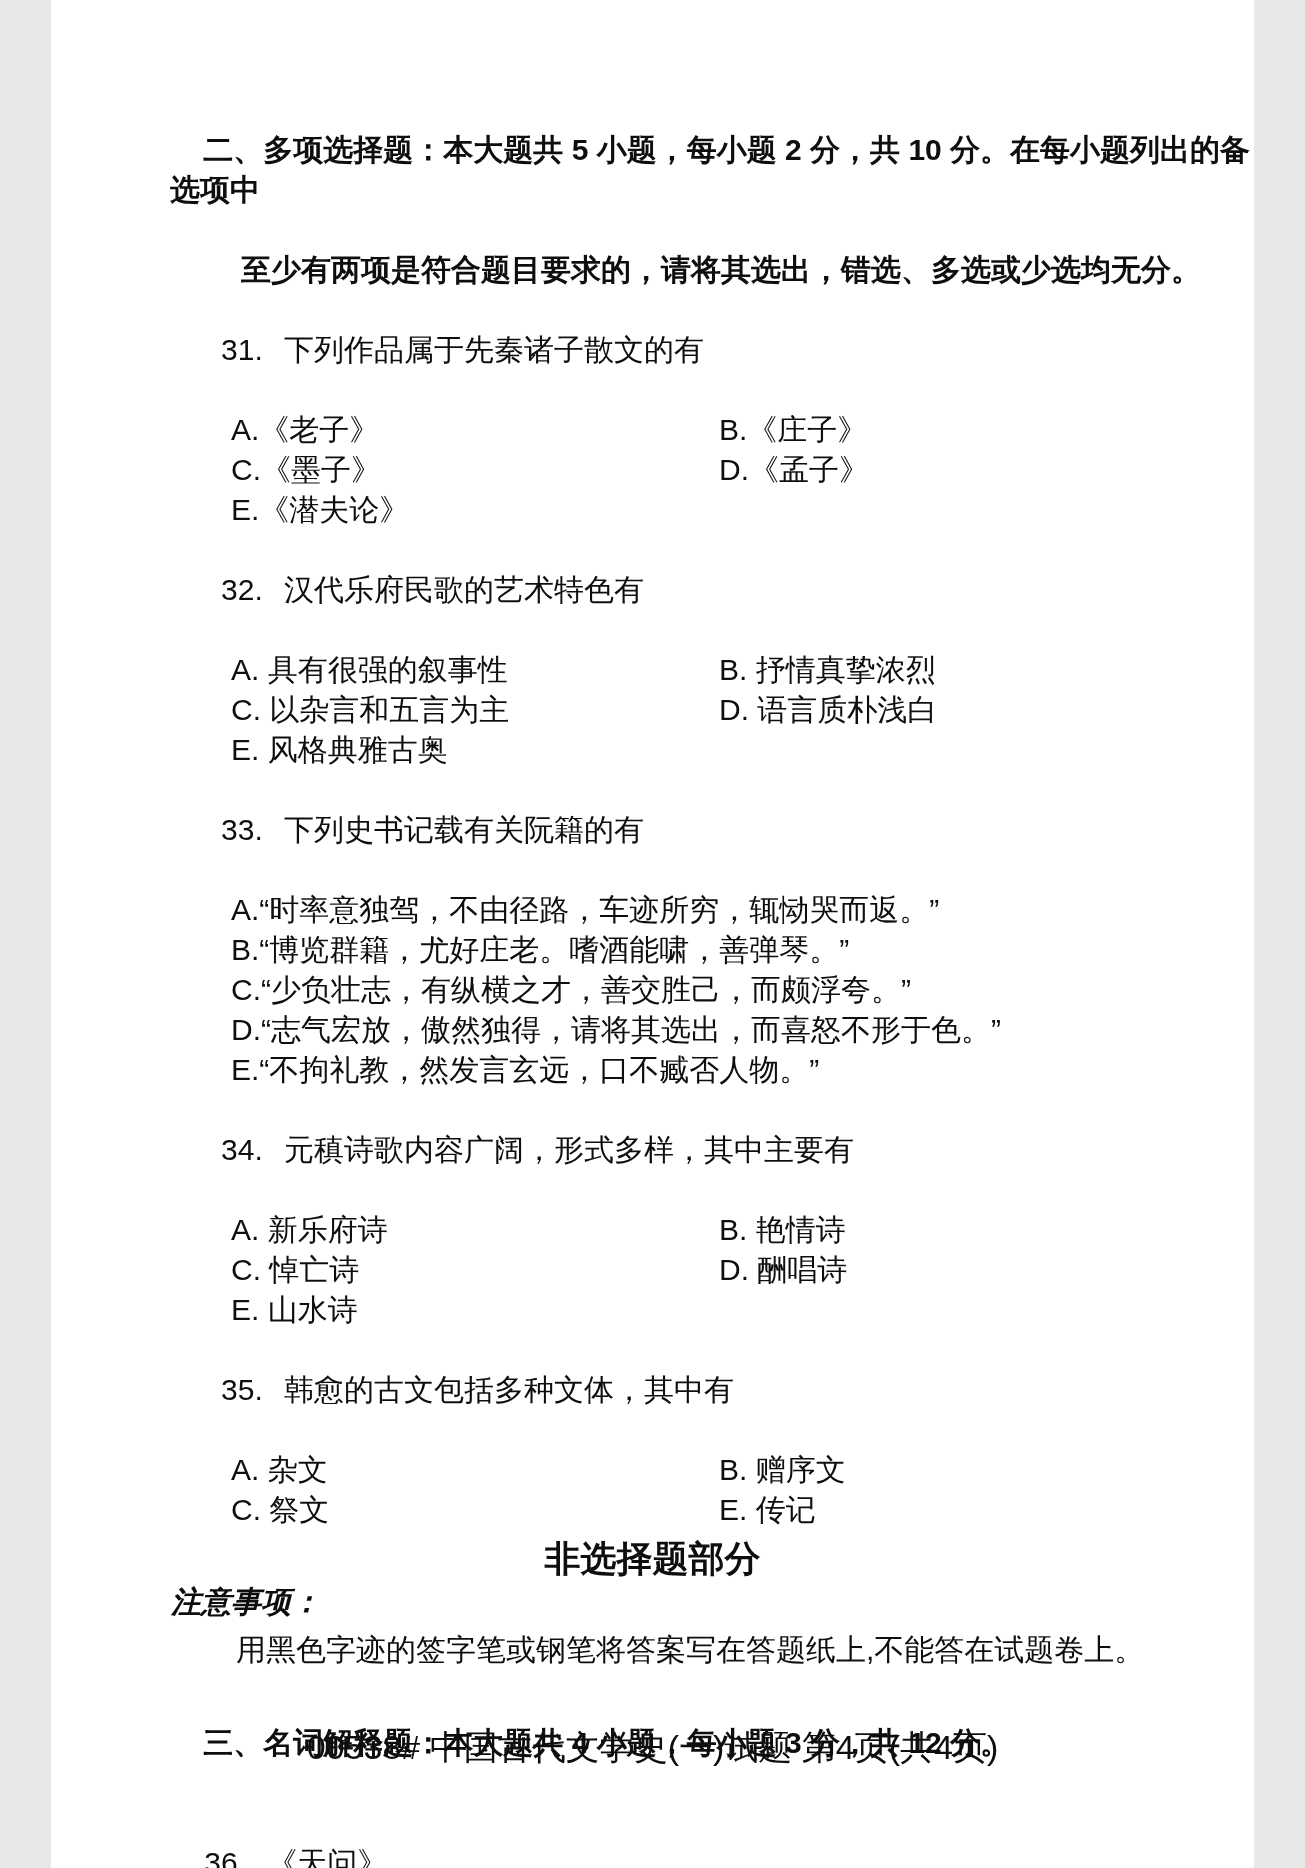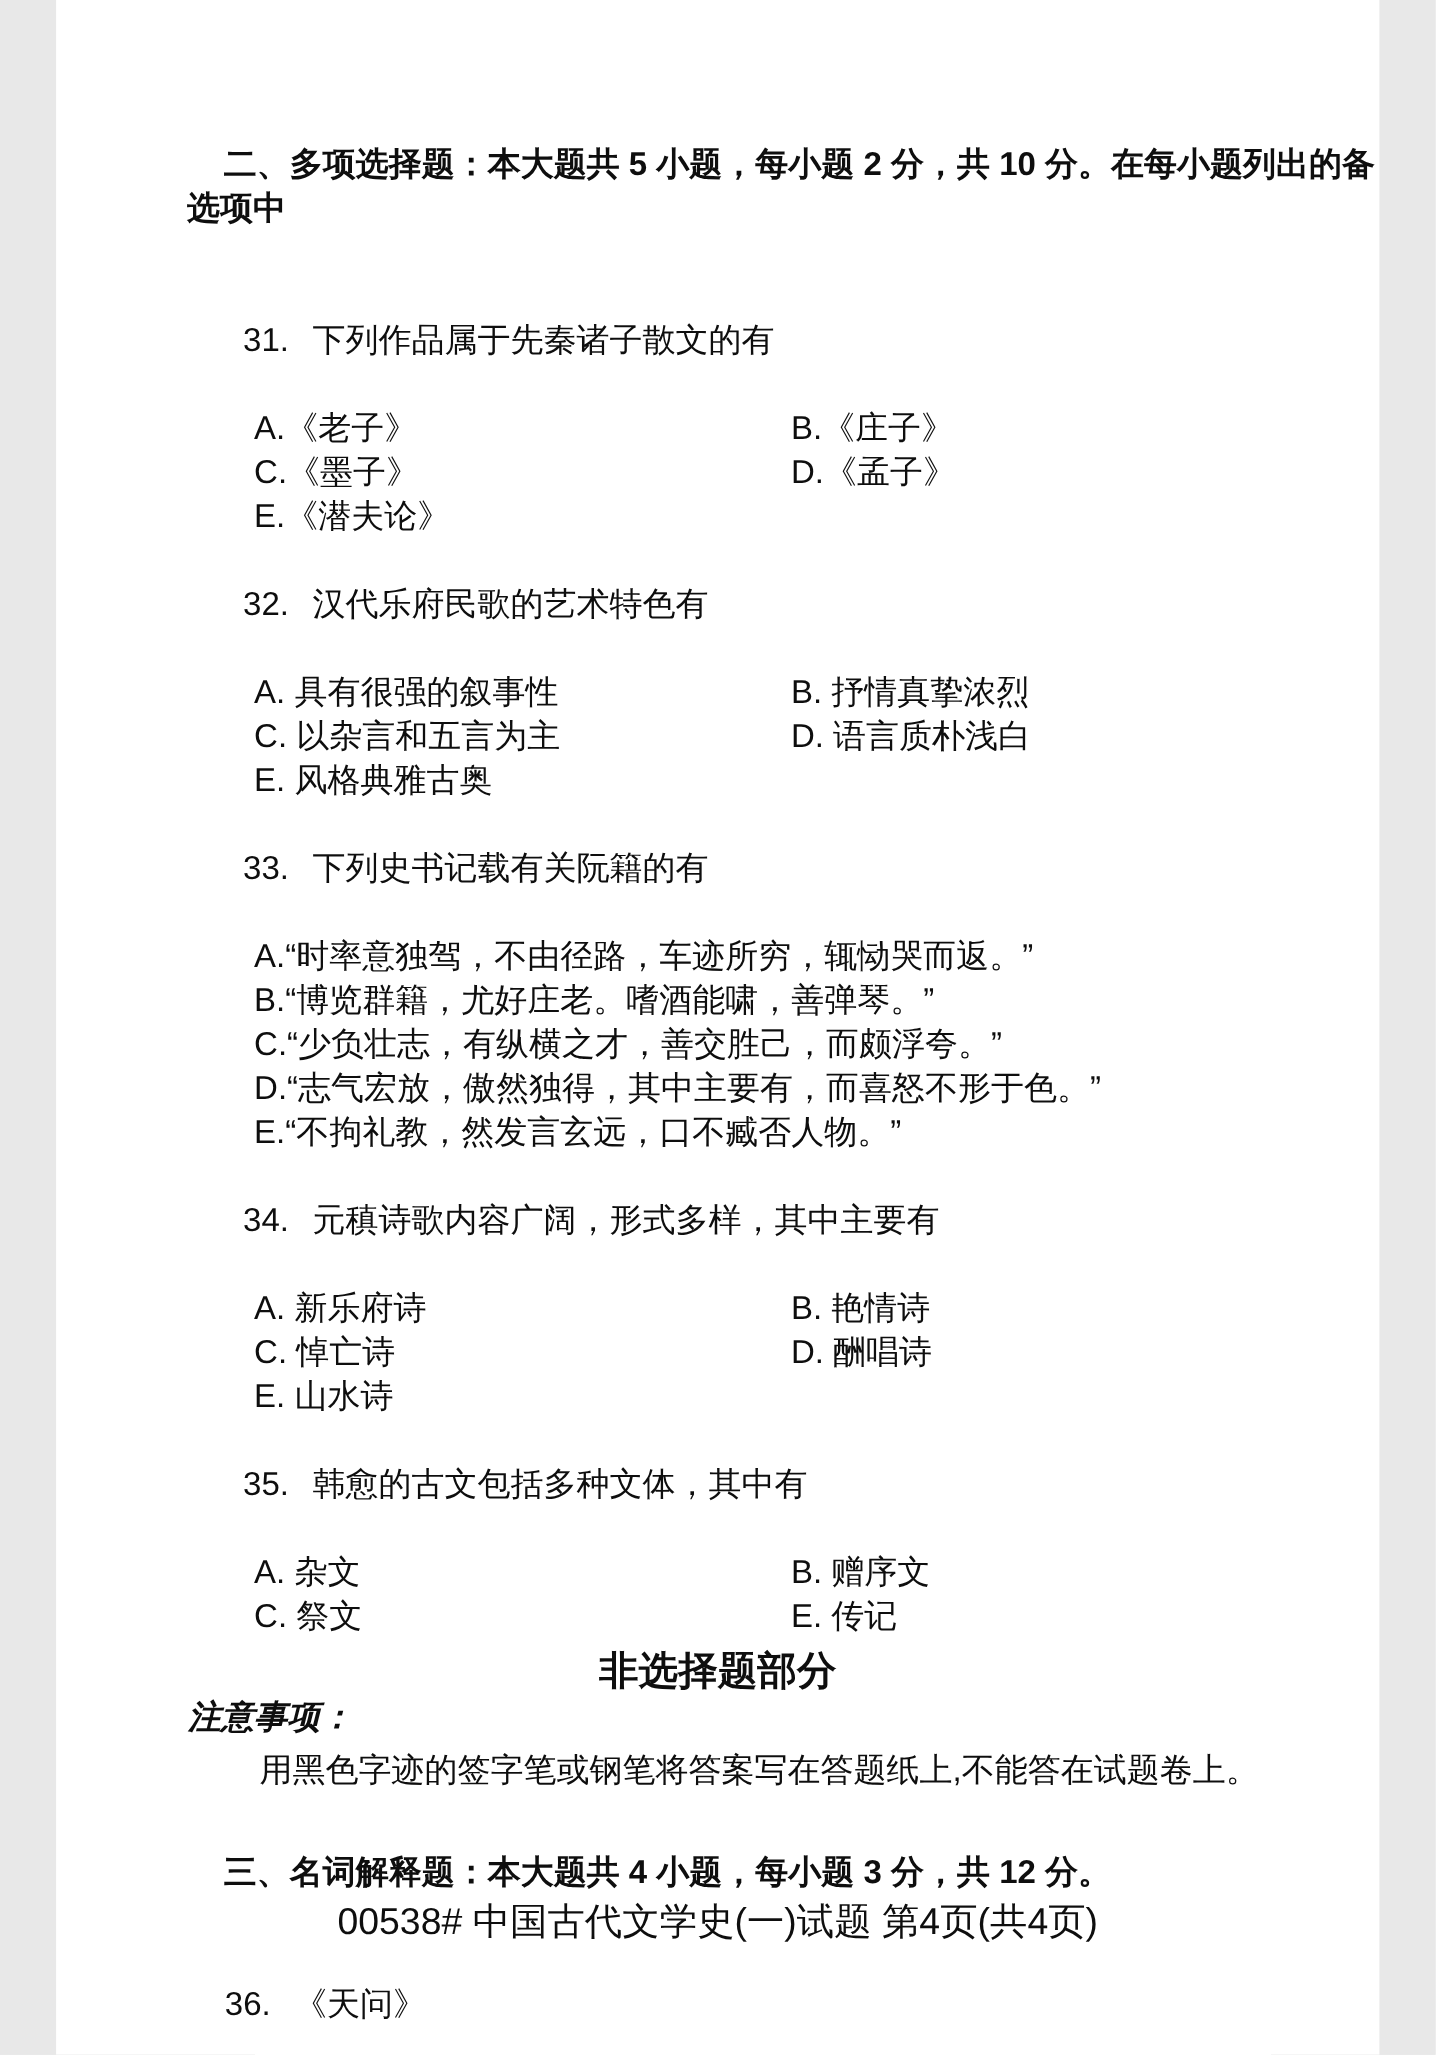--- a/index.html
+++ b/index.html
@@ -41,20 +41,21 @@
   }
 </style>
 </head>
 <body>
 
 <div class="page">
 
   <div class="row sec-head">
     <span class="sec-num">二、</span><span>多项选择题：本大题共 5 小题，每小题 2 分，共 10 分。在每小题列出的备选项中</span>
   </div>
+  <div class="row sec-cont">至少有两项是符合题目要求的，请将其选出，错选、多选或少选均无分。</div>
 
   <div>
     <div class="row qrow">
       <span class="qnum">31.</span><span>下列作品属于先秦诸子散文的有</span>
     </div>
     <div class="opts cols-2">
       <div class="opt">A.《老子》</div>
       <div class="opt">B.《庄子》</div>
       <div class="opt">C.《墨子》</div>
       <div class="opt">D.《孟子》</div>
@@ -76,21 +77,21 @@
   </div>
 
   <div>
     <div class="row qrow">
       <span class="qnum">33.</span><span>下列史书记载有关阮籍的有</span>
     </div>
     <div class="opts cols-1">
       <div class="opt">A.“时率意独驾，不由径路，车迹所穷，辄恸哭而返。”</div>
       <div class="opt">B.“博览群籍，尤好庄老。嗜酒能啸，善弹琴。”</div>
       <div class="opt">C.“少负壮志，有纵横之才，善交胜己，而颇浮夸。”</div>
-      <div class="opt">D.“志气宏放，傲然独得，其中主要有，而喜怒不形于色。”</div>
+      <div class="opt">D.“志气宏放，傲然独得，请将其选出，而喜怒不形于色。”</div>
       <div class="opt">E.“不拘礼教，然发言玄远，口不臧否人物。”</div>
     </div>
   </div>
 
   <div>
     <div class="row qrow">
       <span class="qnum">34.</span><span>元稹诗歌内容广阔，形式多样，其中主要有</span>
     </div>
     <div class="opts cols-2">
       <div class="opt">A. 新乐府诗</div>

